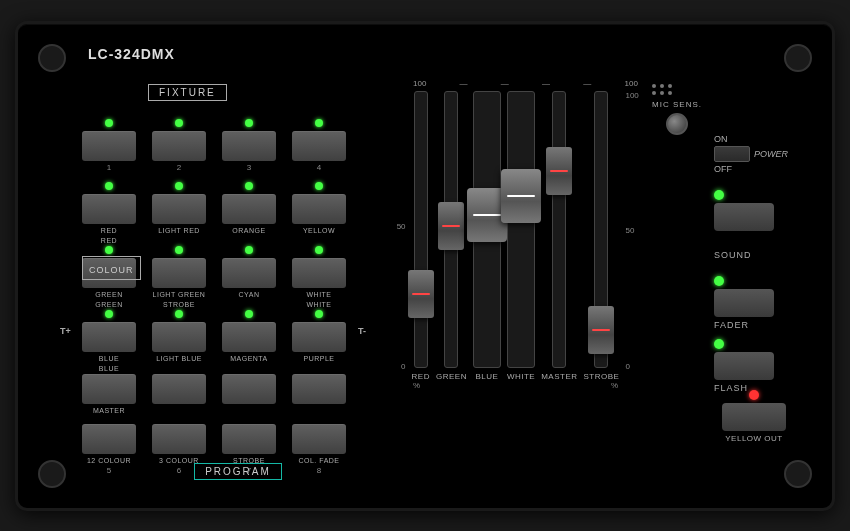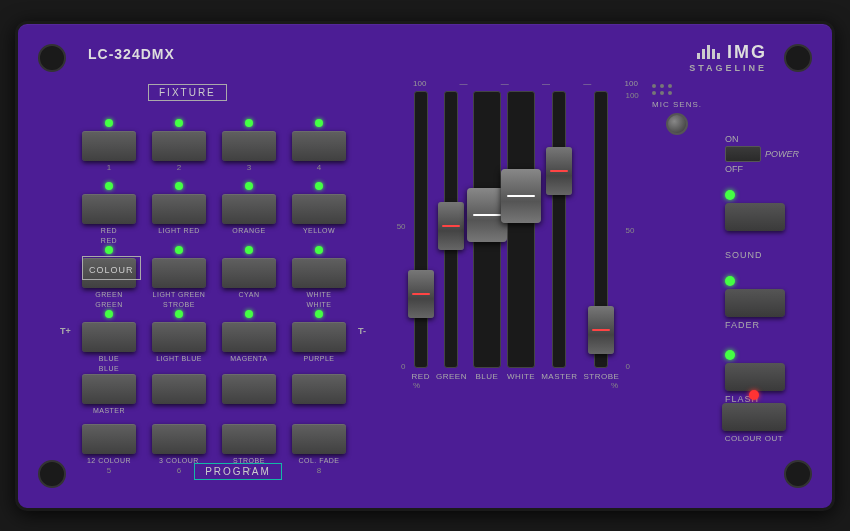--- a/index.html
+++ b/index.html
@@ -8,21 +8,21 @@
       height: 531px;
       background: #1a1a1a;
       display: flex;
       align-items: center;
       justify-content: center;
       font-family: Arial, sans-serif;
     }
     .device {
       width: 820px;
       height: 490px;
-      background: #4c1d95;
+      background: #000000;
       border-radius: 12px;
       position: relative;
       border: 3px solid #1a1a1a;
       box-shadow: 0 4px 20px rgba(0,0,0,0.8), inset 0 1px 0 rgba(255,255,255,0.05);
     }
 
     
     .handle {
       width: 28px;
       height: 28px;
@@ -183,33 +183,20 @@
 
 <div class="device">
 
   <div class="handle handle-tl"></div>
   <div class="handle handle-tr"></div>
   <div class="handle handle-bl"></div>
   <div class="handle handle-br"></div>
 
   <div class="device-title">LC-324DMX</div>
 
-  <div class="logo">
-    <div style="display:flex; align-items:center; justify-content:flex-end; gap:3px;">
-      <div class="logo-bars">
-        <div class="logo-bar" style="height:6px;"></div>
-        <div class="logo-bar" style="height:10px;"></div>
-        <div class="logo-bar" style="height:14px;"></div>
-        <div class="logo-bar" style="height:10px;"></div>
-        <div class="logo-bar" style="height:6px;"></div>
-      </div>
-      <span class="img-text">IMG</span>
-    </div>
-    <div class="stageline">STAGELINE</div>
-  </div>
 
   <div style="position:absolute; left:130px; top:58px;">
     <span class="fixture-border">FIXTURE</span>
   </div>
 
   <div class="buttons-grid">
     <div class="buttons-section">
 
       <div class="row-4" style="margin-top:30px;">
         <div class="btn-unit">
@@ -459,56 +446,56 @@
       <div style="width:4px;height:4px;background:#777;border-radius:50%;"></div>
       <div style="width:4px;height:4px;background:#777;border-radius:50%;"></div>
       <div style="width:4px;height:4px;background:#777;border-radius:50%;"></div>
       <div style="width:4px;height:4px;background:#777;border-radius:50%;"></div>
       <div style="width:4px;height:4px;background:#777;border-radius:50%;"></div>
     </div>
     <div style="font-size:8px; color:#aaa; letter-spacing:1px; margin-bottom:4px;">MIC SENS.</div>
     <div class="mic-knob"></div>
   </div>
 
-  <div style="position:absolute; right:33px; top:110px;">
+  <div style="position:absolute; right:44px; top:110px;">
 
     <div style="margin-bottom:16px;">
       <div style="font-size:9px; color:#aaa; margin-bottom:2px;">ON</div>
       <div style="display:flex; align-items:center; gap:4px;">
         <div style="width:36px; height:16px; background:linear-gradient(180deg,#3a3a3a,#2a2a2a); border:1px solid #555; border-radius:2px;"></div>
         <span style="font-size:9px; color:#aaa;font-style:italic;">POWER</span>
       </div>
       <div style="font-size:9px; color:#aaa; margin-top:2px;">OFF</div>
     </div>
 
     <div style="margin-bottom:16px;">
       <div style="display:flex; flex-direction:column; align-items:flex-start; gap:3px;">
         <div style="width:10px;height:10px;border-radius:50%;background:#44ff44;box-shadow:0 0 5px #44ff44;"></div>
         <button class="control-btn-large"></button>
         <span style="font-size:9px; color:#aaa; letter-spacing:1px;margin-top:16px;">SOUND</span>
       </div>
     </div>
 
-    <div style="margin-bottom:20px;">
+    <div style="margin-bottom:9px;">
       <div style="display:flex; flex-direction:column; align-items:flex-start; gap:3px;">
         <div style="width:10px;height:10px;border-radius:50%;background:#44ff44;box-shadow:0 0 5px #44ff44;"></div>
         <button class="control-btn-large"></button>
         <span style="font-size:9px; color:#aaa; letter-spacing:1px;">FADER</span>
       </div>
     </div>
 
     <div style="">
       <div style="display:flex; flex-direction:column; align-items:flex-start; gap:3px;">
         <div style="width:10px;height:10px;border-radius:50%;background:#44ff44;box-shadow:0 0 5px #44ff44;"></div>
         <button class="control-btn-large"></button>
         <span style="font-size:9px; color:#aaa; letter-spacing:1px;">FLASH</span>
       </div>
     </div>
 
   </div>
 
   <div style="position:absolute; right:46px; bottom:65px; display:flex; flex-direction:column; align-items:center;">
     <div style="width:10px;height:10px;border-radius:50%;background:#ff3333;box-shadow:0 0 5px #ff3333; margin-bottom:3px;"></div>
     <button style="width:64px;height:28px;background:linear-gradient(180deg,#555 0%,#3a3a3a 100%);border:none;border-radius:4px;cursor:pointer;box-shadow:0 2px 4px rgba(0,0,0,0.6);"></button>
-    <div style="font-size:8px; color:#aaa; text-align:center; margin-top:3px; letter-spacing:0.5px;">COLOUR OUT</div>
+    <div style="font-size:8px; color:#aaa; text-align:center; margin-top:3px; letter-spacing:0.5px;">YELLOW OUT</div>
   </div>
 
 </div>
 
 </body></html>

